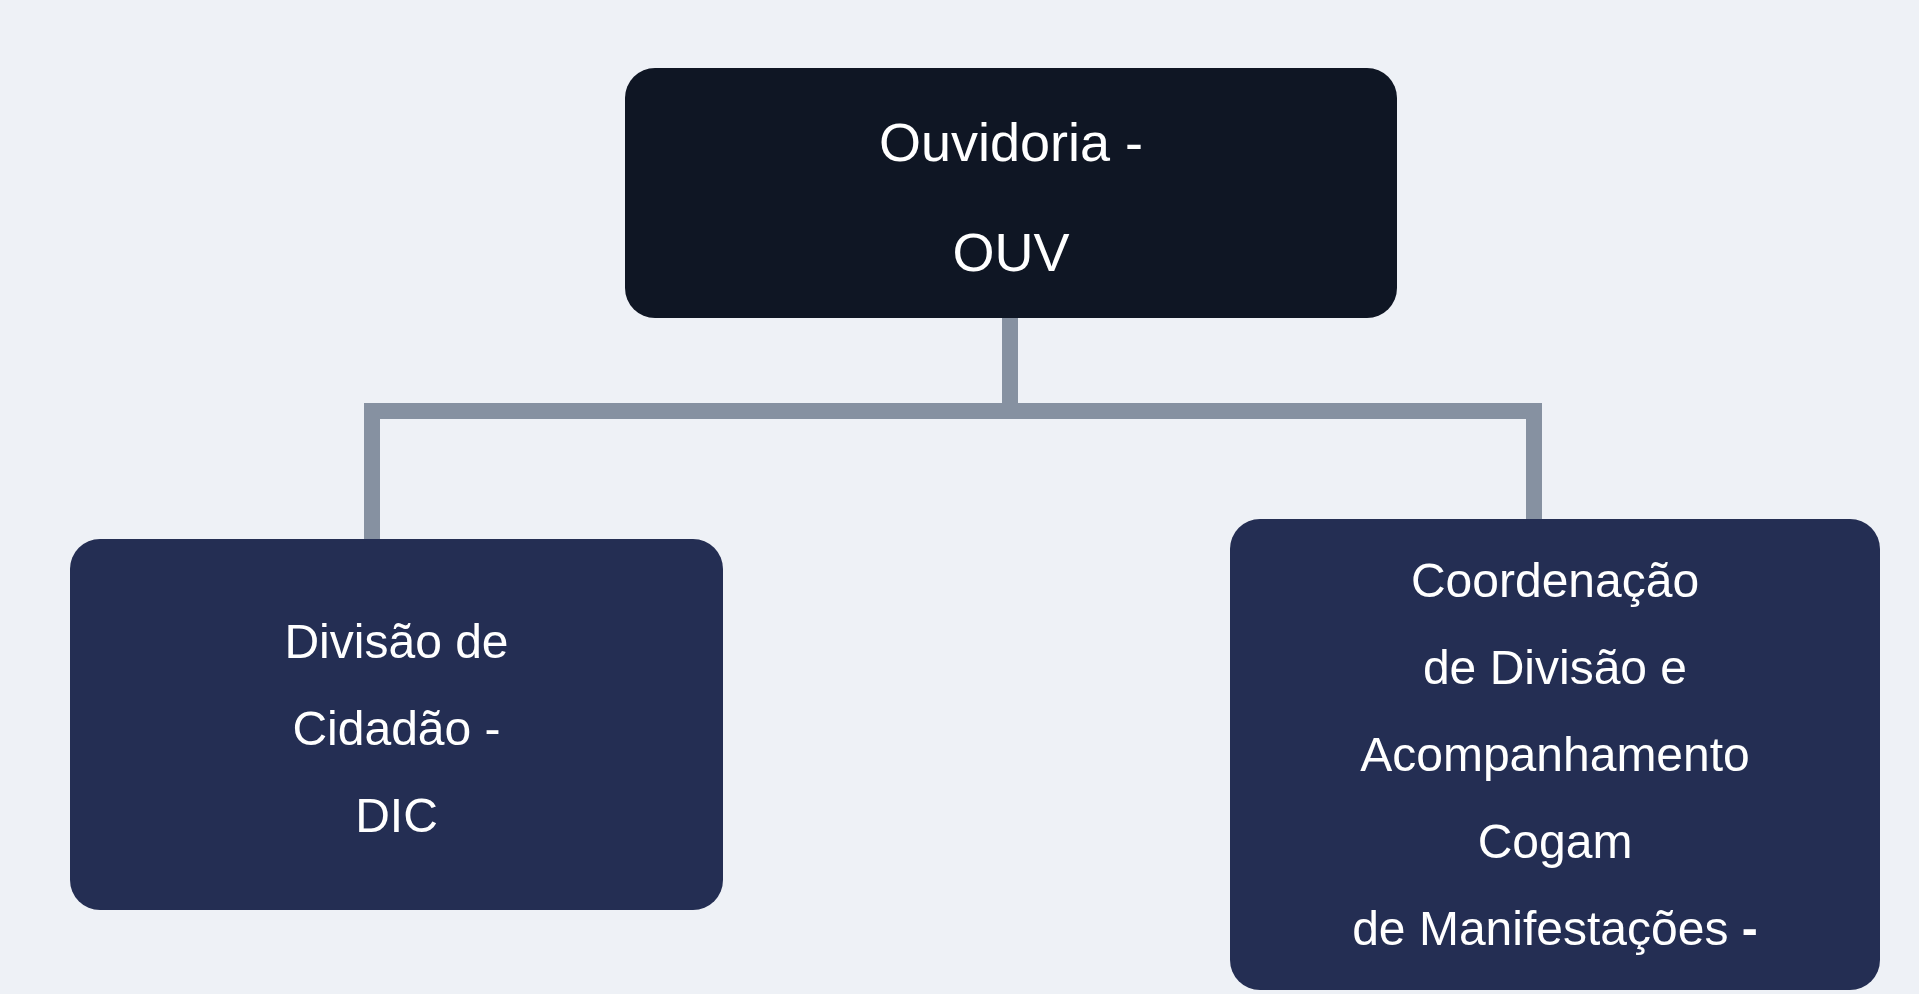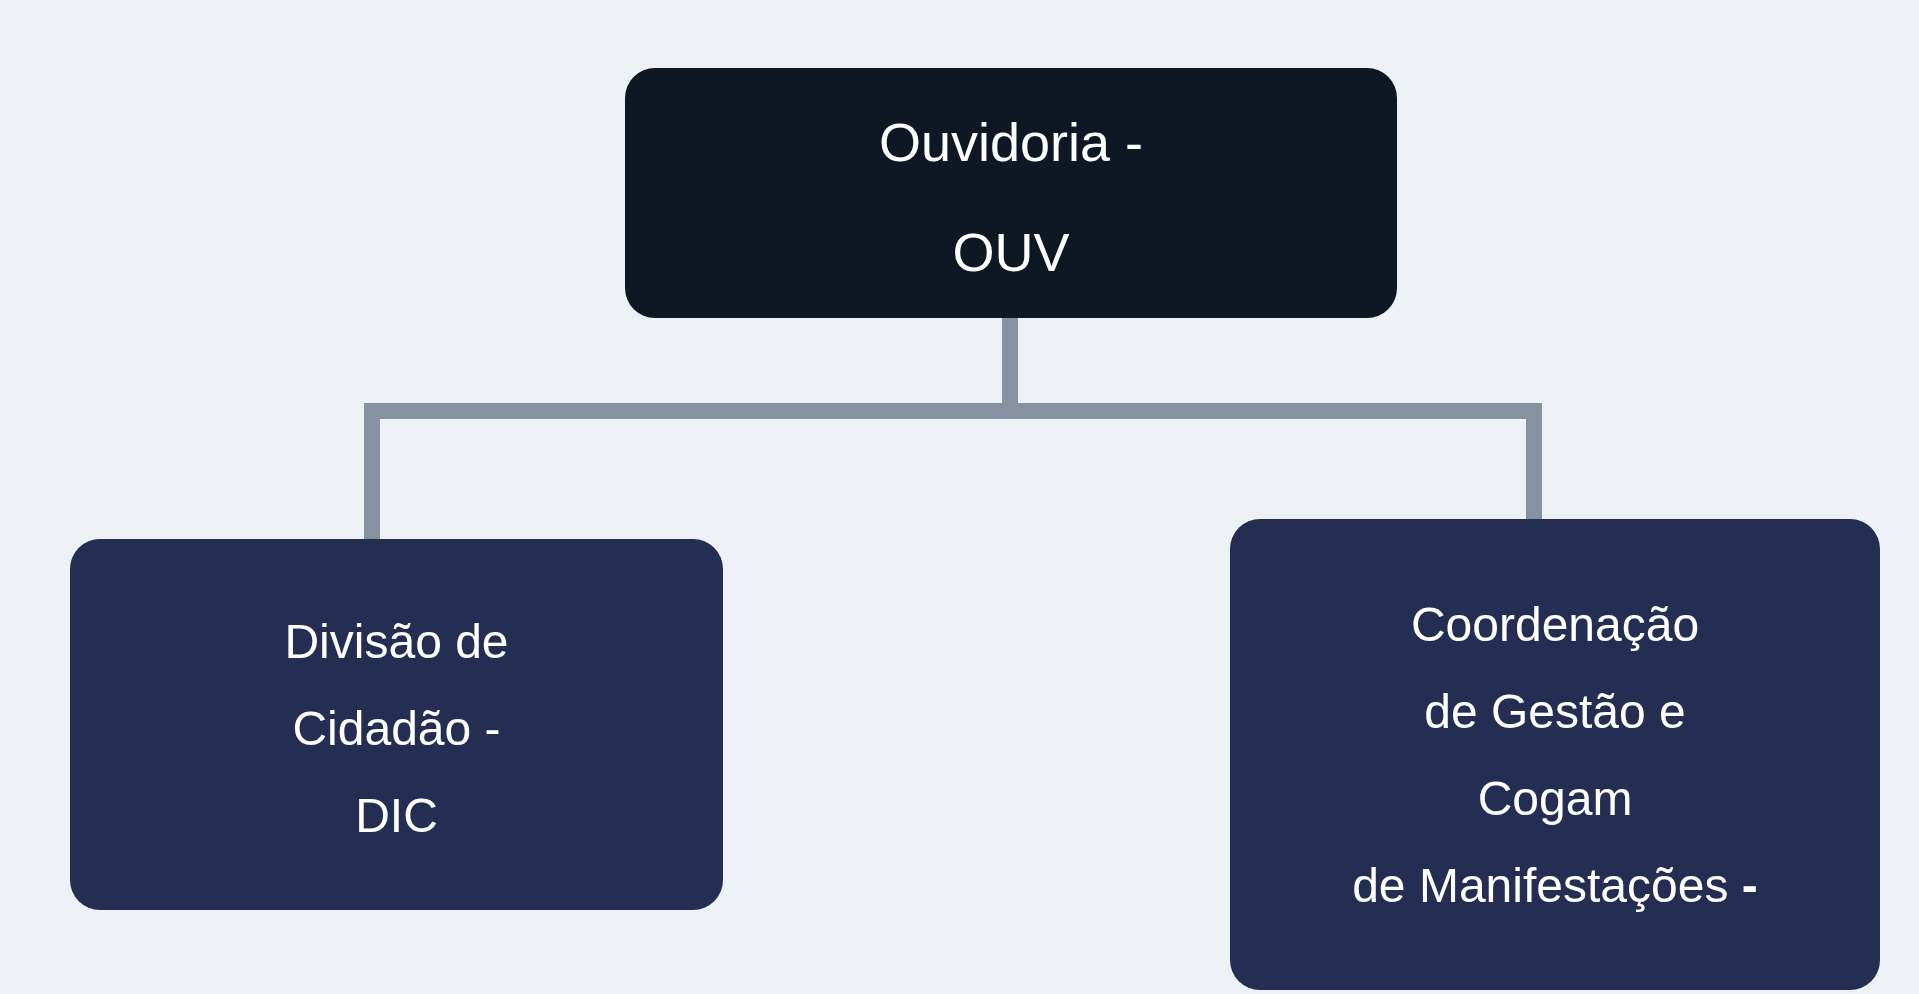--- a/index.html
+++ b/index.html
@@ -73,18 +73,19 @@
   </div>
 
   <div class="node node-child node-dic">
     <div class="line">Divisão de</div>
     <div class="line">Cidadão -</div>
     <div class="line bold">DIC</div>
   </div>
 
   <div class="node node-child node-cogam">
     <div class="line">Coordenação</div>
-    <div class="line">de Gestão e</div>
+    <div class="line">de Divisão e</div>
+    <div class="line">Acompanhamento</div>
     <div class="line bold">Cogam</div>
     <div class="line"><span>de Manifestações</span><span class="sep-bold">-</span></div>
   </div>
 
 </div>
 
 </body></html>

